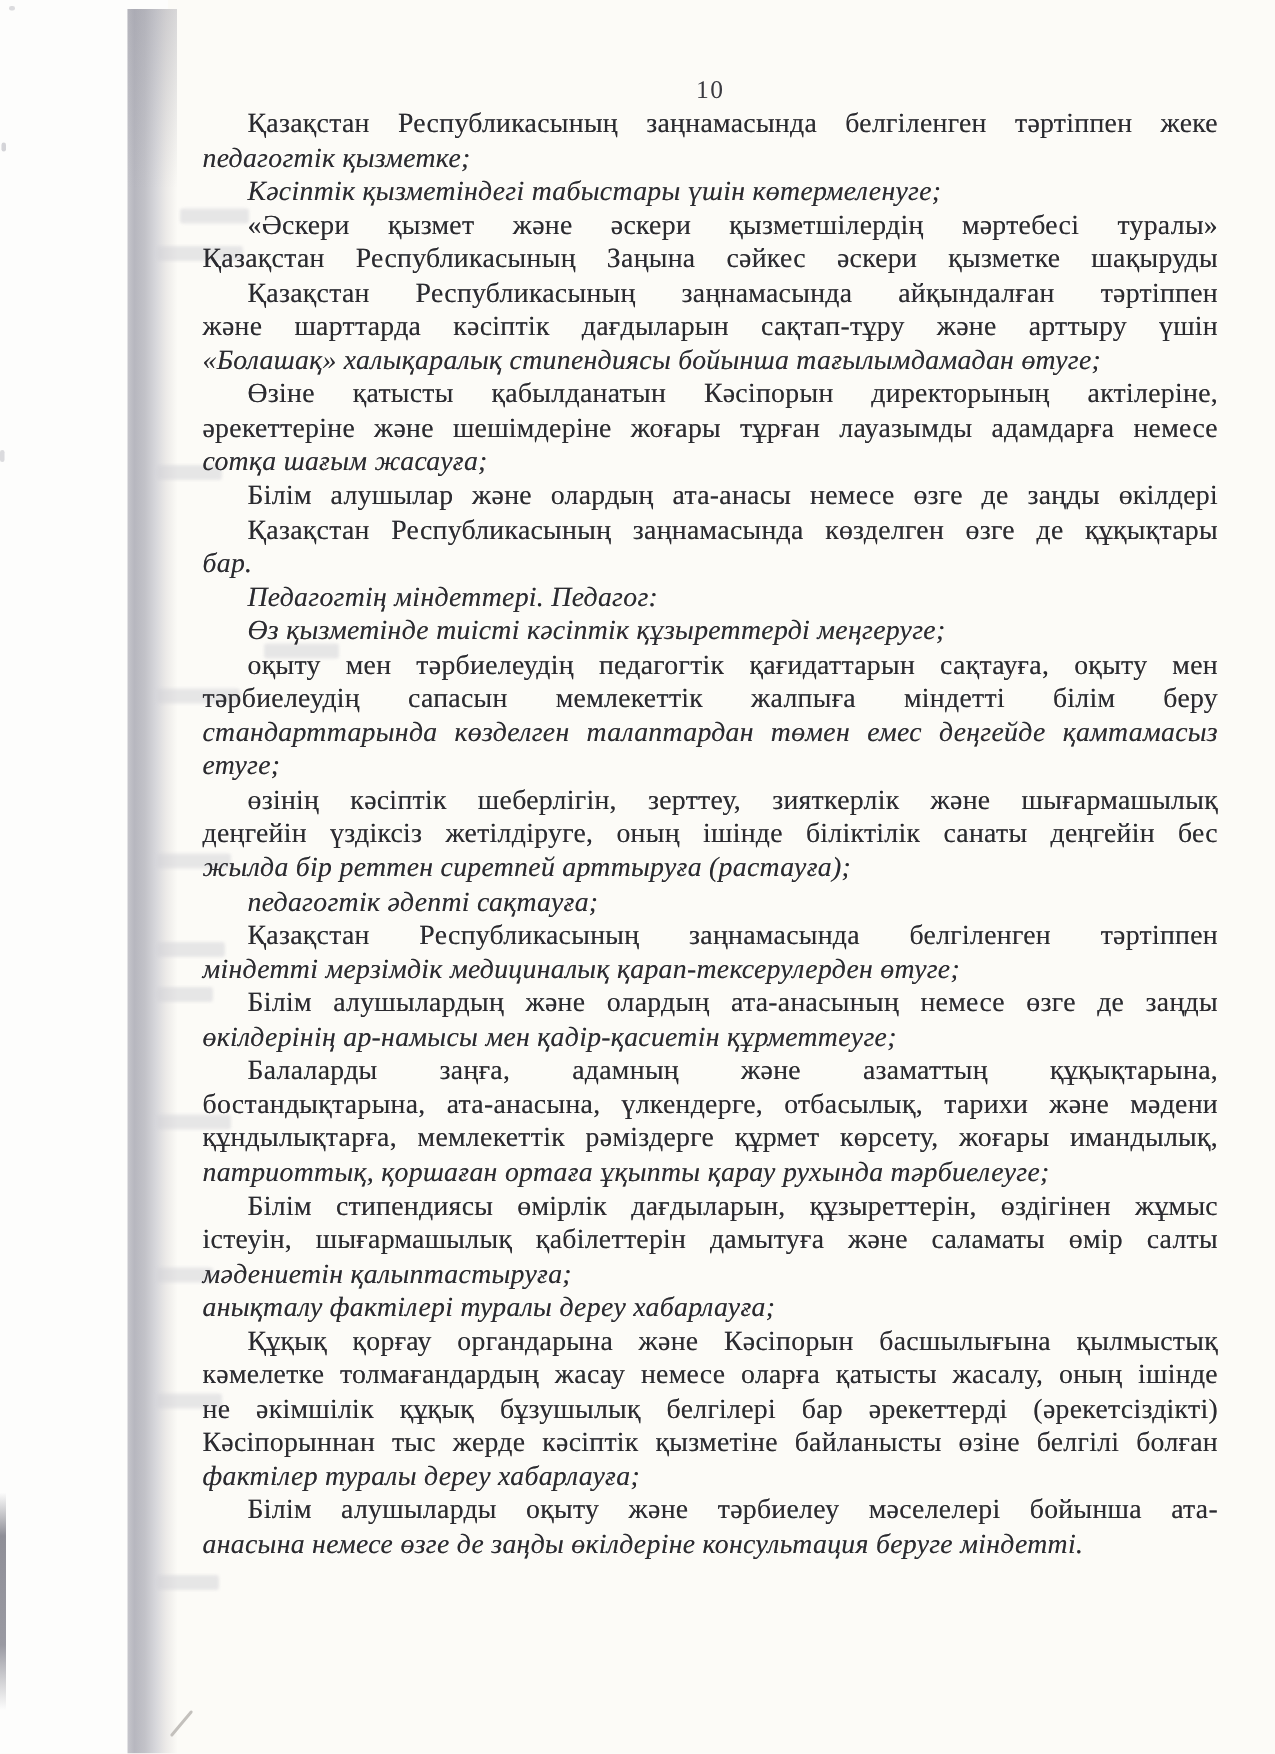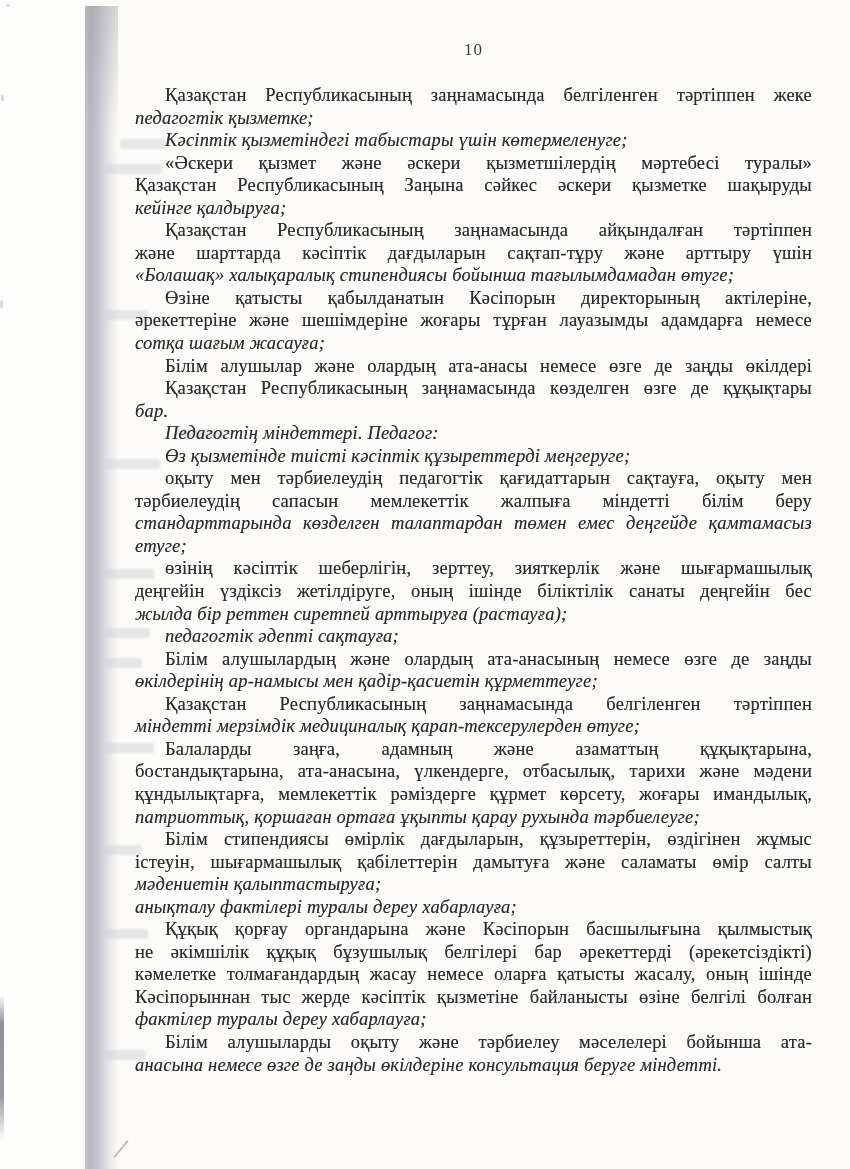--- a/index.html
+++ b/index.html
@@ -82,31 +82,31 @@
     background: #d2d2d7;
     opacity: 0.5;
     filter: blur(1px);
     border-radius: 2px;
   }
   
   .page-number {
     position: absolute;
     left: 135px;
     width: 677px;
-    top: 40px;
+    top: 50px;
     text-align: center;
     font-size: 17px;
     letter-spacing: 1px;
     color: #3a3a40;
   }
   
   .text-block {
     position: absolute;
     left: 135px;
-    top: 84px;
+    top: 72px;
     width: 677px;
     color: #2b2b30;
     font-size: 18.5px;
     letter-spacing: 0.2px;
     text-shadow: 0 0 0.4px rgba(43,43,48,0.55);
   }
   .para {
     margin: 0;
   }
   .line {
@@ -155,21 +155,20 @@
       <div class="para">
         <div class="line first">Қазақстан Республикасының заңнамасында белгіленген тәртіппен жеке</div>
         <div class="line last">педагогтік қызметке;</div>
       </div>
       <div class="para">
         <div class="line first last">Кәсіптік қызметіндегі табыстары үшін көтермеленуге;</div>
       </div>
       <div class="para">
         <div class="line first">«Әскери қызмет және әскери қызметшілердің мәртебесі туралы»</div>
         <div class="line">Қазақстан Республикасының  Заңына сәйкес әскери қызметке шақыруды</div>
-        <div class="line last">кейінге қалдыруға;</div>
       </div>
       <div class="para">
         <div class="line first">Қазақстан Республикасының заңнамасында айқындалған тәртіппен</div>
         <div class="line">және шарттарда кәсіптік дағдыларын сақтап-тұру және арттыру үшін</div>
         <div class="line last">«Болашақ» халықаралық стипендиясы бойынша тағылымдамадан өтуге;</div>
       </div>
       <div class="para">
         <div class="line first">Өзіне қатысты қабылданатын Кәсіпорын директорының актілеріне,</div>
         <div class="line">әрекеттеріне және шешімдеріне жоғары тұрған лауазымды адамдарға немесе</div>
         <div class="line last">сотқа шағым жасауға;</div>
@@ -194,45 +193,45 @@
       </div>
       <div class="para">
         <div class="line first">өзінің кәсіптік шеберлігін, зерттеу, зияткерлік және шығармашылық</div>
         <div class="line">деңгейін үздіксіз жетілдіруге, оның ішінде біліктілік санаты деңгейін бес</div>
         <div class="line last">жылда бір реттен сиретпей  арттыруға (растауға);</div>
       </div>
       <div class="para">
         <div class="line first last">педагогтік әдепті  сақтауға;</div>
       </div>
       <div class="para">
+        <div class="line first">Қазақстан Республикасының заңнамасында белгіленген тәртіппен</div>
+        <div class="line last">міндетті мерзімдік медициналық қарап-тексерулерден өтуге;</div>
+      </div>
+      <div class="para">
         <div class="line first">Білім алушылардың және олардың ата-анасының немесе өзге де заңды</div>
         <div class="line last">өкілдерінің ар-намысы мен қадір-қасиетін құрметтеуге;</div>
-      </div>
-      <div class="para">
-        <div class="line first">Қазақстан Республикасының заңнамасында белгіленген тәртіппен</div>
-        <div class="line last">міндетті мерзімдік медициналық қарап-тексерулерден өтуге;</div>
       </div>
       <div class="para">
         <div class="line first">Балаларды заңға, адамның және азаматтың құқықтарына,</div>
         <div class="line">бостандықтарына, ата-анасына, үлкендерге, отбасылық, тарихи және мәдени</div>
         <div class="line">құндылықтарға, мемлекеттік рәміздерге құрмет көрсету, жоғары  имандылық,</div>
         <div class="line last">патриоттық, қоршаған ортаға ұқыпты  қарау  рухында тәрбиелеуге;</div>
       </div>
       <div class="para">
         <div class="line first">Білім стипендиясы өмірлік дағдыларын, құзыреттерін, өздігінен жұмыс</div>
         <div class="line">істеуін, шығармашылық қабілеттерін дамытуға және саламаты өмір салты</div>
         <div class="line last">мәдениетін  қалыптастыруға;</div>
       </div>
       <div class="para">
         <div class="line last">анықталу фактілері туралы дереу хабарлауға;</div>
       </div>
       <div class="para">
         <div class="line first">Құқық қорғау органдарына  және Кәсіпорын басшылығына қылмыстық</div>
+        <div class="line">кәмелетке  толмағандардың  жасау немесе оларға қатысты жасалу, оның ішінде</div>
         <div class="line">не әкімшілік құқық бұзушылық белгілері бар әрекеттерді (әрекетсіздікті)</div>
-        <div class="line">кәмелетке  толмағандардың  жасау немесе оларға қатысты жасалу, оның ішінде</div>
         <div class="line">Кәсіпорыннан тыс жерде кәсіптік қызметіне байланысты өзіне белгілі болған</div>
         <div class="line last">фактілер туралы дереу хабарлауға;</div>
       </div>
       <div class="para">
         <div class="line first">Білім алушыларды оқыту және тәрбиелеу мәселелері бойынша ата-</div>
         <div class="line last">анасына немесе өзге де заңды өкілдеріне консультация беруге  міндетті.</div>
       </div>
     </div>
 
 </div>

